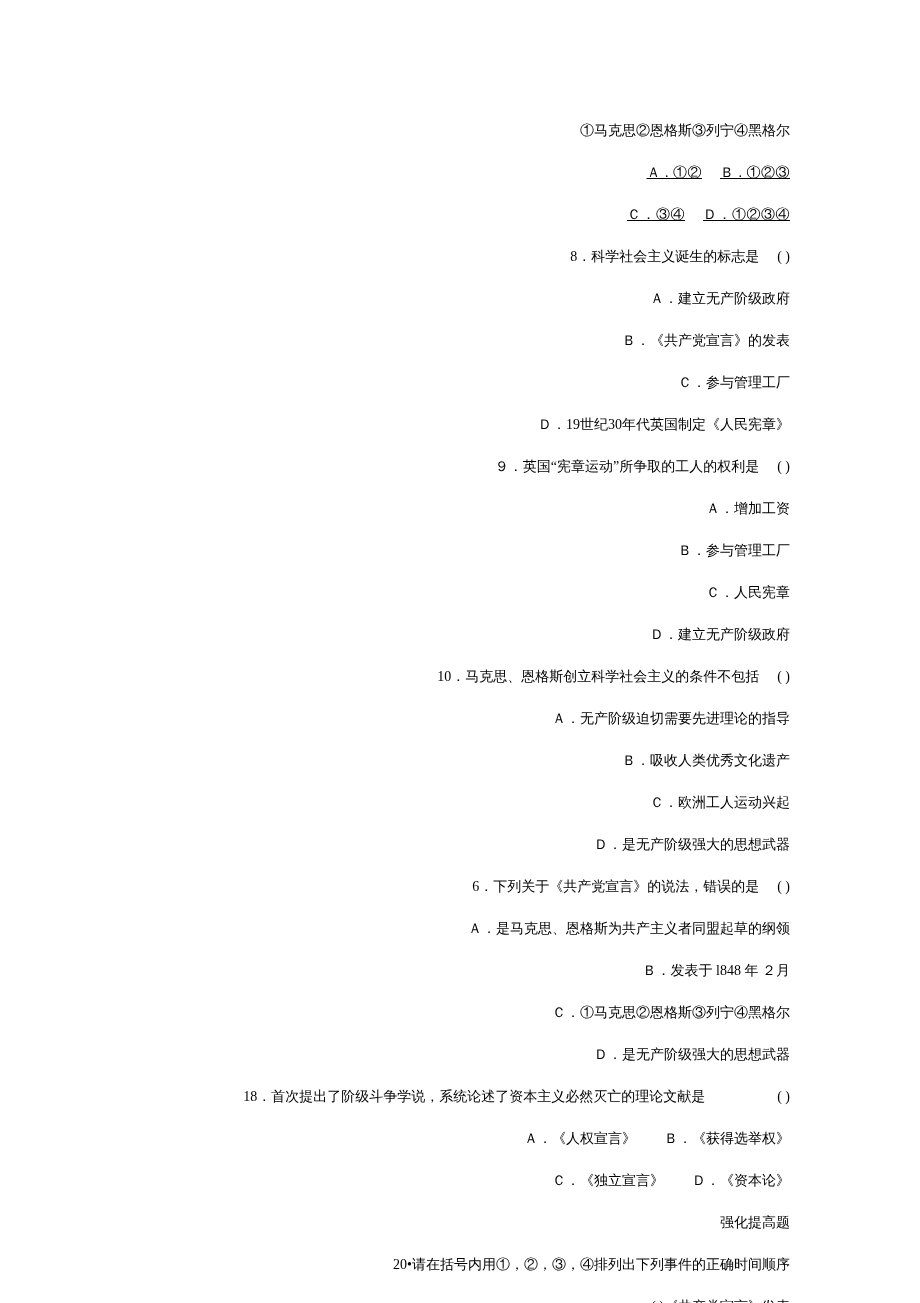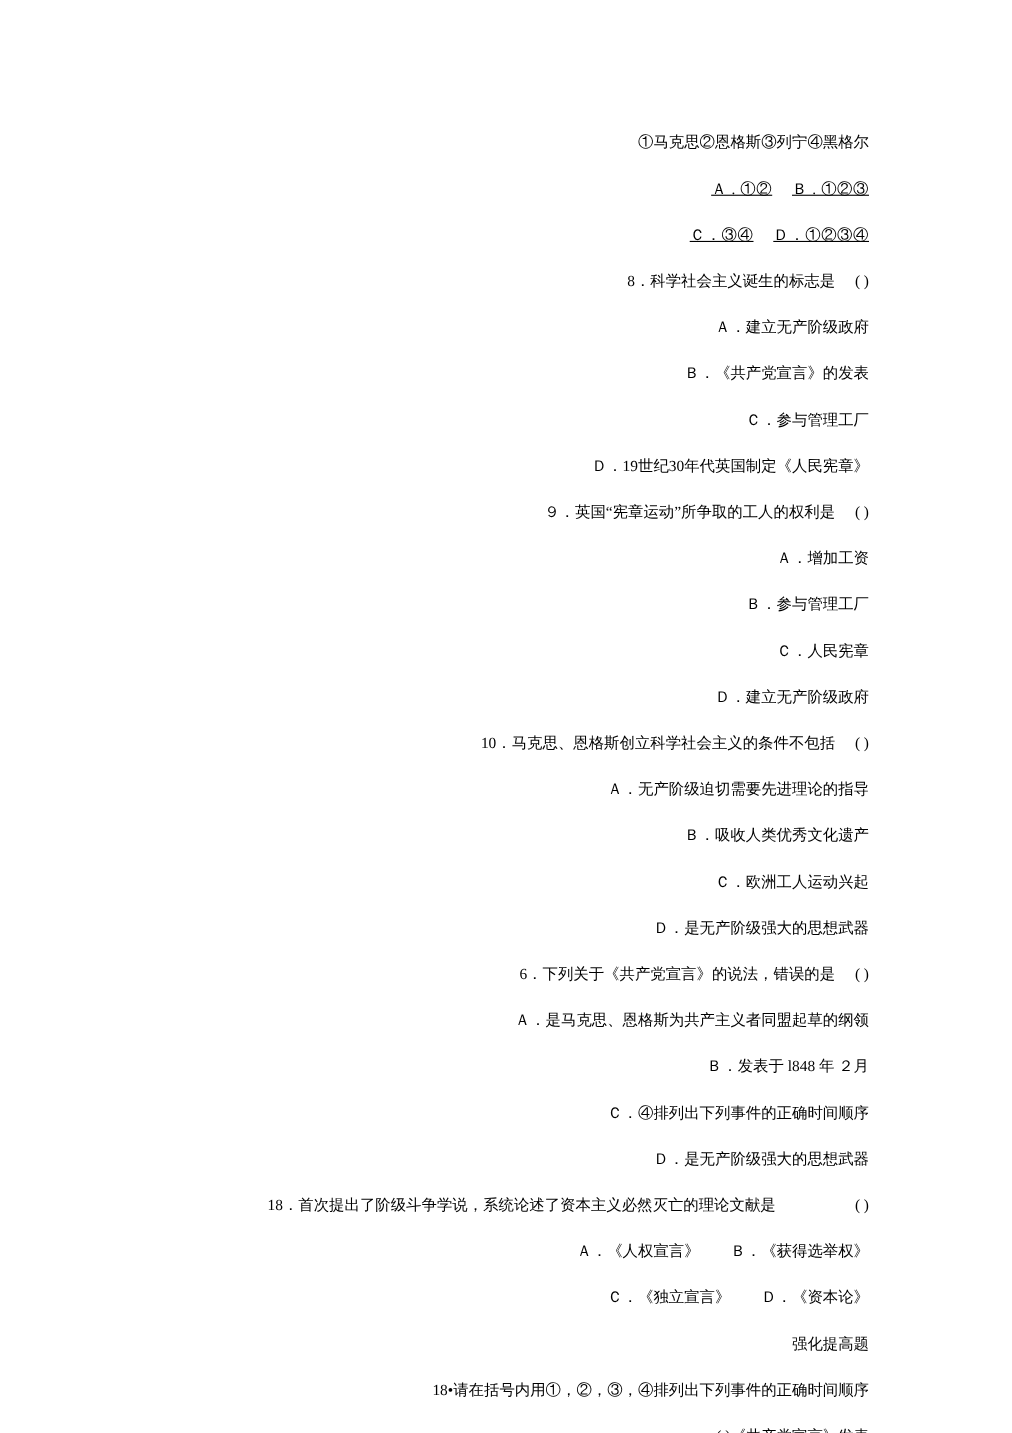--- a/index.html
+++ b/index.html
@@ -89,29 +89,29 @@
 <div class="line indent-option">Ａ．无产阶级迫切需要先进理论的指导</div>
 <div class="line indent-option">Ｂ．吸收人类优秀文化遗产</div>
 <div class="line indent-option">Ｃ．欧洲工人运动兴起</div>
 <div class="line indent-option">Ｄ．是无产阶级强大的思想武器</div>
 
 <div class="line">
   <span>6．下列关于《共产党宣言》的说法，错误的是</span><span class="gap1"></span><span>( )</span>
 </div>
 <div class="line indent-option">Ａ．是马克思、恩格斯为共产主义者同盟起草的纲领</div>
 <div class="line indent-option">Ｂ．发表于 l848 年 ２月</div>
-<div class="line indent-option">Ｃ．④排列出下列事件的正确时间顺序</div>
+<div class="line indent-option">Ｃ．①马克思②恩格斯③列宁④黑格尔</div>
 <div class="line indent-option">Ｄ．是无产阶级强大的思想武器</div>
 
 <div class="line">
   <span>18．首次提出了阶级斗争学说，系统论述了资本主义必然灭亡的理论文献是</span><span class="gap-big"></span><span>( )</span>
 </div>
 <div class="line indent-option">
   <span>Ａ．《人权宣言》</span><span class="gap2"></span><span>Ｂ．《获得选举权》</span>
 </div>
 <div class="line indent-option">
   <span>Ｃ．《独立宣言》</span><span class="gap2"></span><span>Ｄ．《资本论》</span>
 </div>
 
 <div class="line">强化提高题</div>
 
-<div class="line">18•请在括号内用①，②，③，④排列出下列事件的正确时间顺序</div>
+<div class="line">20•请在括号内用①，②，③，④排列出下列事件的正确时间顺序</div>
 <div class="line indent-sub">( )《共产党宣言》发表</div>
 
 </body></html>

